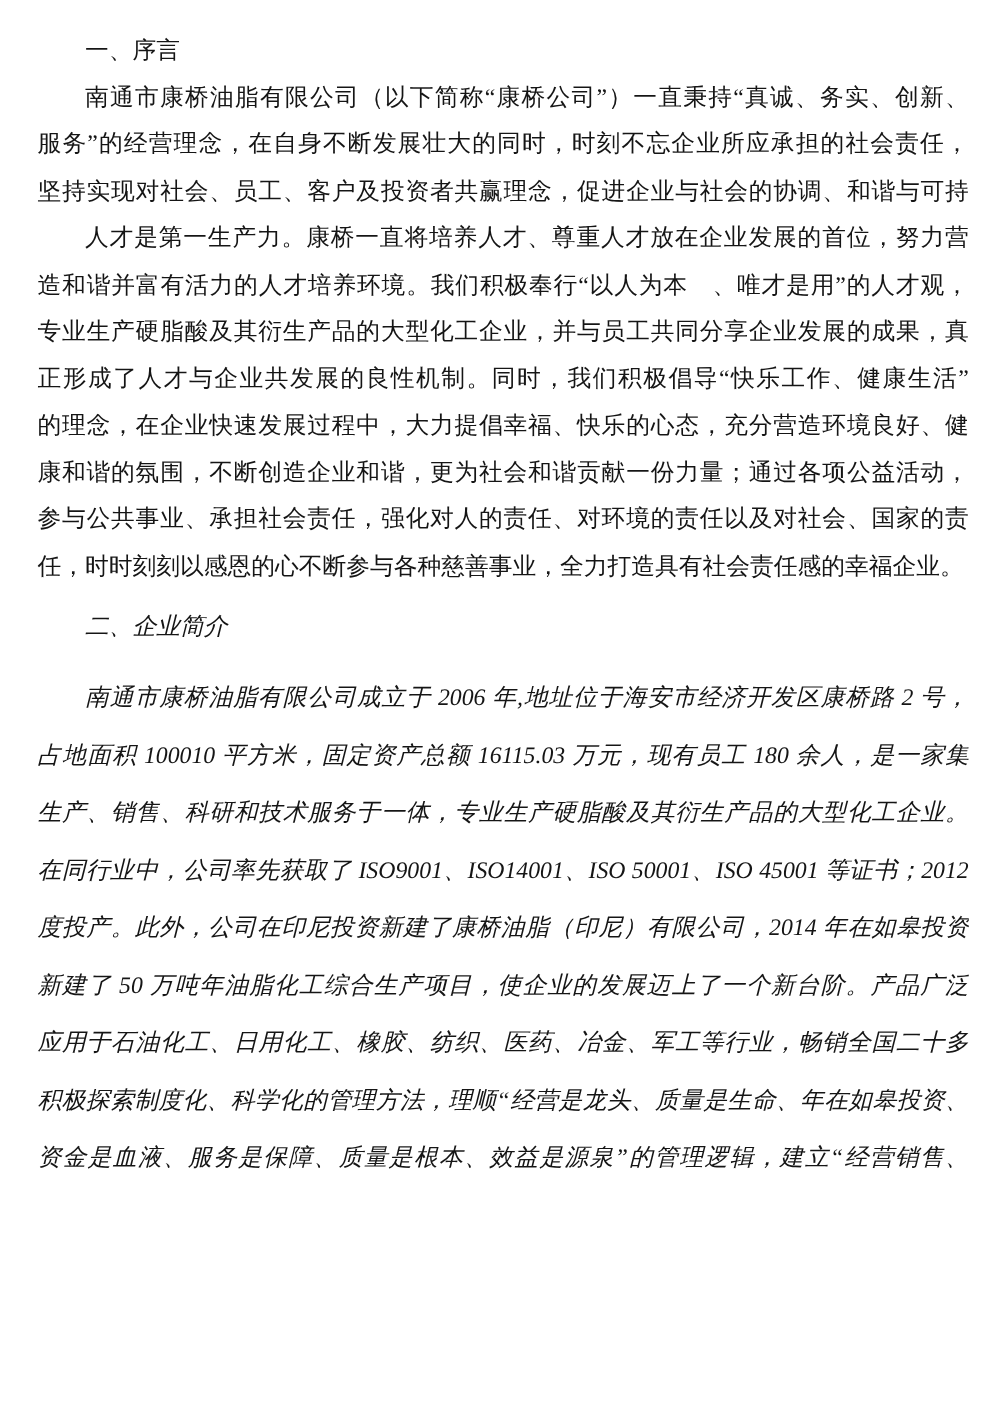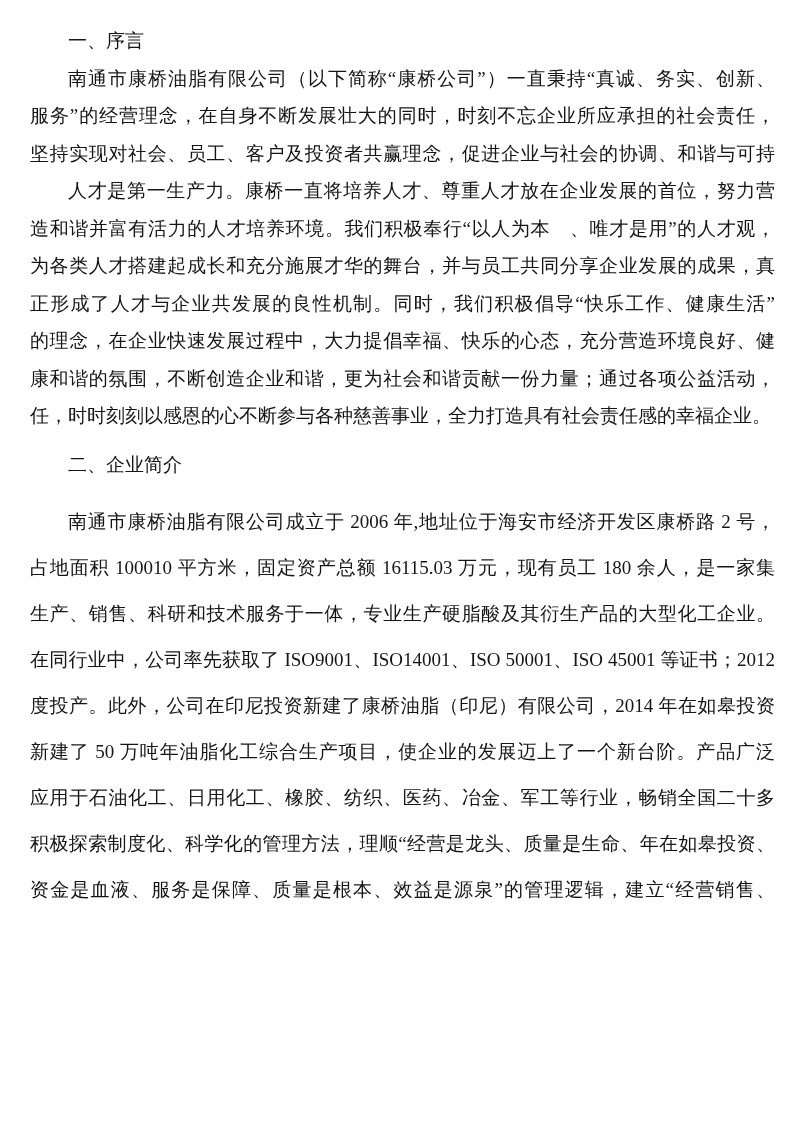--- a/index.html
+++ b/index.html
@@ -20,21 +20,21 @@
     color: #151515;
     font-size: 19px;
   }
   .line {
     text-align: justify;
     text-align-last: justify;
     word-break: break-all;
     overflow: hidden;
   }
   .line.tight { line-height: 37.5px; height: 37.5px; }
-  .line.loose { line-height: 46px;   height: 46px;   }
+  .line.loose { line-height: 46px;   height: 46px; font-style: italic;   }
   .line.indent { text-indent: 2em; }
   .line.end {
     text-align: left;
     text-align-last: left;
   }
   .heading {
     text-align: left;
     text-align-last: left;
     text-indent: 2em;
   }
@@ -47,24 +47,25 @@
 <body>
 
 <div class="page">
   <div id="content">
       <div class="line heading tight heading-1">一、序言</div>
       <div class="line tight indent">南通市康桥油脂有限公司（以下简称“康桥公司”）一直秉持“真诚、务实、创新、</div>
       <div class="line tight">服务”的经营理念，在自身不断发展壮大的同时，时刻不忘企业所应承担的社会责任，</div>
       <div class="line tight">坚持实现对社会、员工、客户及投资者共赢理念，促进企业与社会的协调、和谐与可持</div>
       <div class="line tight indent">人才是第一生产力。康桥一直将培养人才、尊重人才放在企业发展的首位，努力营</div>
       <div class="line tight">造和谐并富有活力的人才培养环境。我们积极奉行“以人为本　、唯才是用”的人才观，</div>
-      <div class="line tight">为各类人才搭建起成长和充分施展才华的舞台，并与员工共同分享企业发展的成果，真</div>
+      <div class="line tight">专业生产硬脂酸及其衍生产品的大型化工企业，并与员工共同分享企业发展的成果，真</div>
       <div class="line tight">正形成了人才与企业共发展的良性机制。同时，我们积极倡导“快乐工作、健康生活”</div>
       <div class="line tight">的理念，在企业快速发展过程中，大力提倡幸福、快乐的心态，充分营造环境良好、健</div>
       <div class="line tight">康和谐的氛围，不断创造企业和谐，更为社会和谐贡献一份力量；通过各项公益活动，</div>
+      <div class="line tight">参与公共事业、承担社会责任，强化对人的责任、对环境的责任以及对社会、国家的责</div>
       <div class="line tight end">任，时时刻刻以感恩的心不断参与各种慈善事业，全力打造具有社会责任感的幸福企业。</div>
       <div class="line heading loose heading-2">二、企业简介</div>
       <div class="line loose indent">南通市康桥油脂有限公司成立于 2006 年,地址位于海安市经济开发区康桥路 2 号，</div>
       <div class="line loose">占地面积 100010 平方米，固定资产总额 16115.03 万元，现有员工 180 余人，是一家集</div>
       <div class="line loose">生产、销售、科研和技术服务于一体，专业生产硬脂酸及其衍生产品的大型化工企业。</div>
       <div class="line loose">在同行业中，公司率先获取了 ISO9001、ISO14001、ISO 50001、ISO 45001 等证书；2012</div>
       <div class="line loose">度投产。此外，公司在印尼投资新建了康桥油脂（印尼）有限公司，2014 年在如皋投资</div>
       <div class="line loose">新建了 50 万吨年油脂化工综合生产项目，使企业的发展迈上了一个新台阶。产品广泛</div>
       <div class="line loose">应用于石油化工、日用化工、橡胶、纺织、医药、冶金、军工等行业，畅销全国二十多</div>
       <div class="line loose">积极探索制度化、科学化的管理方法，理顺“经营是龙头、质量是生命、年在如皋投资、</div>

